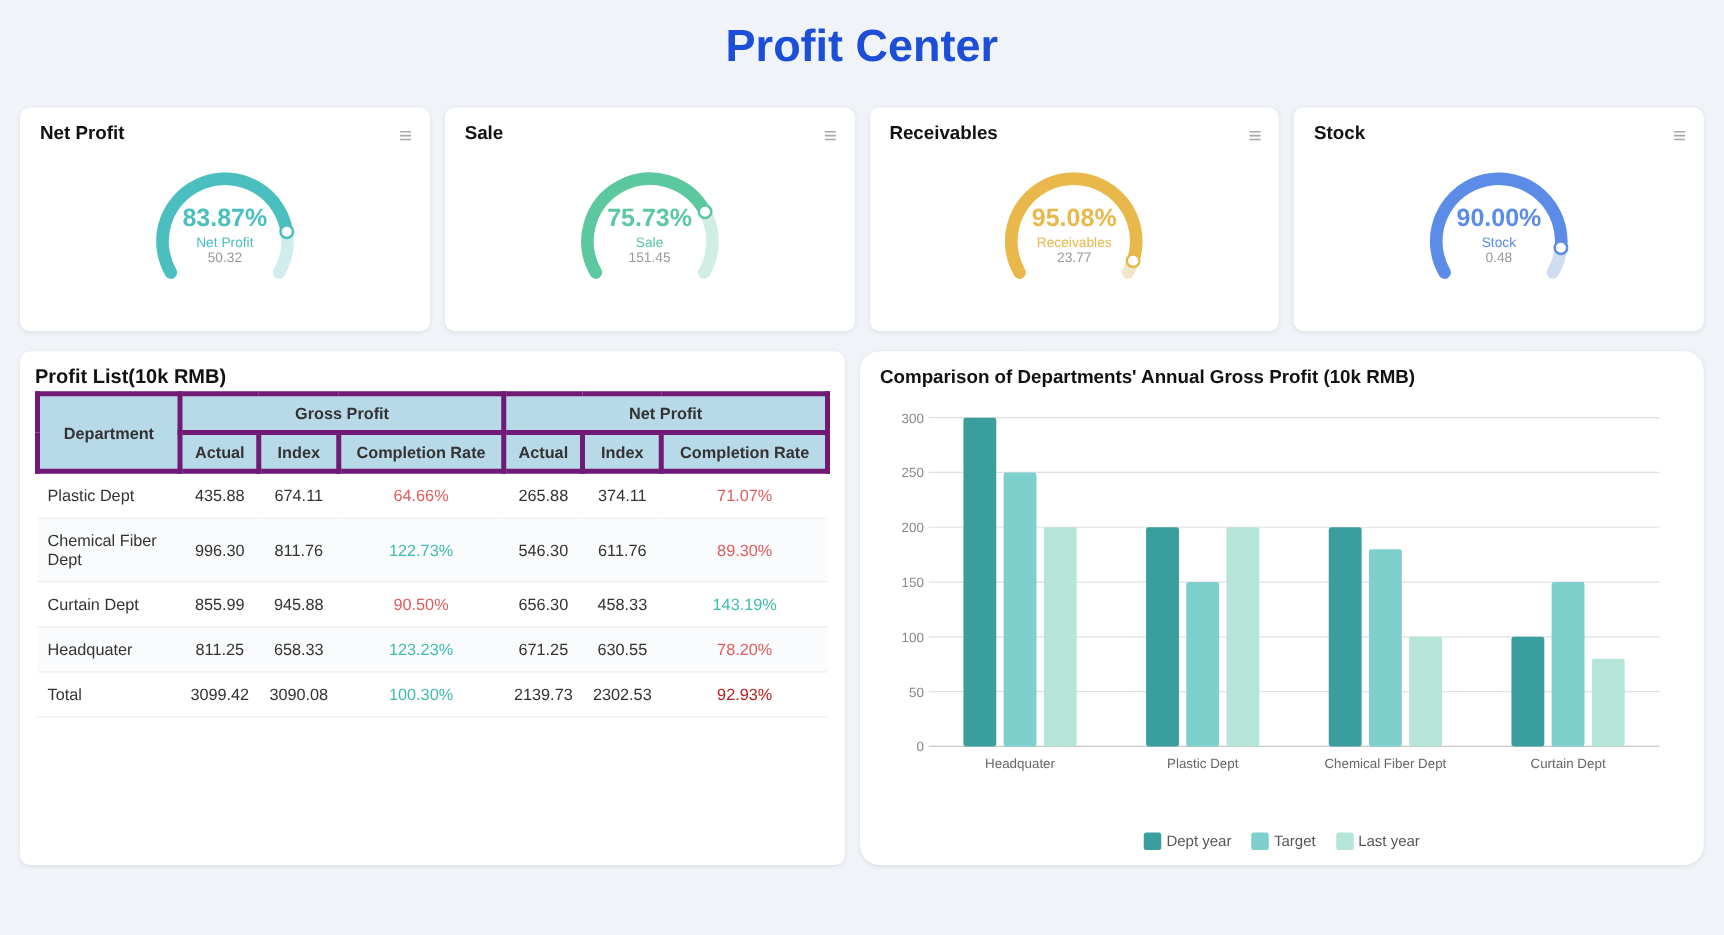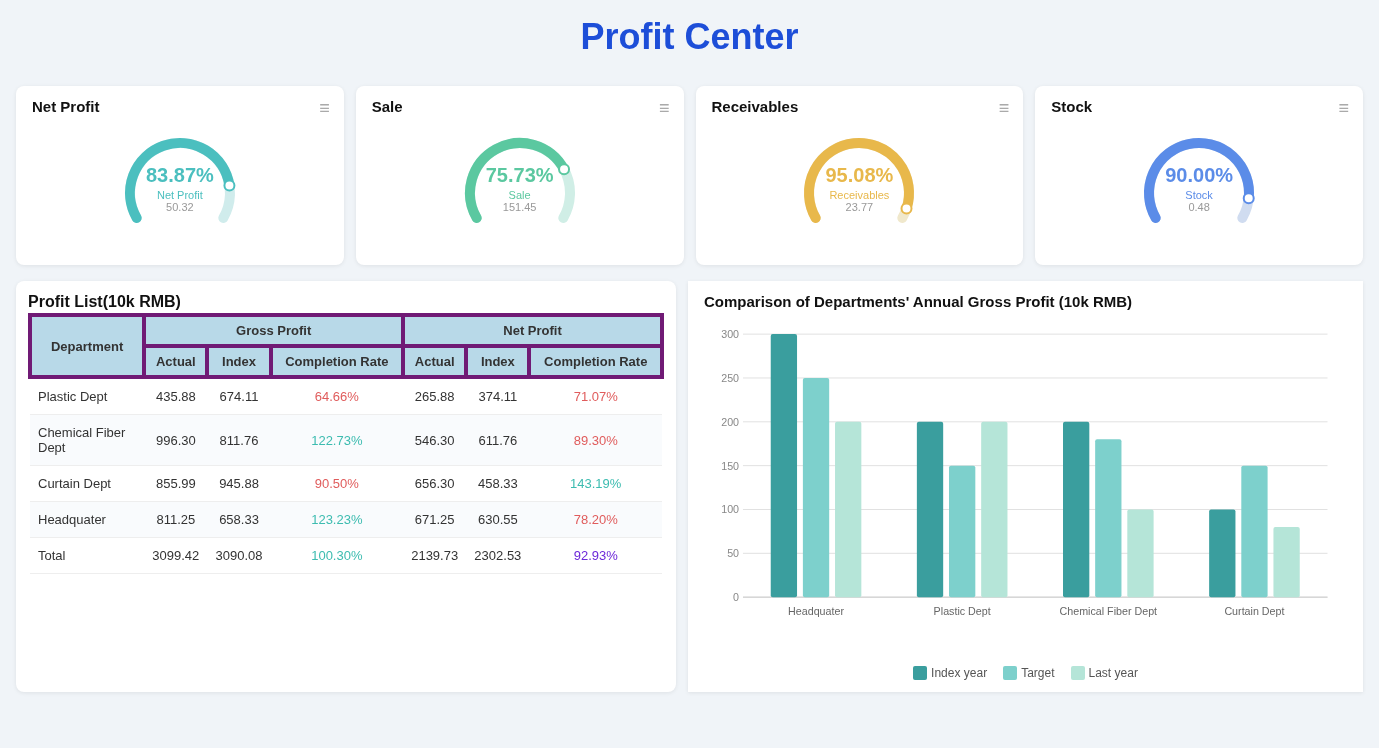--- a/index.html
+++ b/index.html
@@ -118,21 +118,21 @@
       background: #f9fbfd;
     }
     .profit-table td:first-child {
       text-align: left;
       padding-left: 8px;
     }
 
     .chart-panel {
       flex: 1;
       background: #fff;
-      border-radius: 0;
+      border-radius: 16px;
       padding: 12px 16px;
       box-shadow: 0 1px 4px rgba(0,0,0,0.08);
       overflow: hidden;
     }
     .chart-title {
       font-weight: 700;
       font-size: 15px;
       margin-bottom: 10px;
       color: #111;
     }
@@ -293,21 +293,21 @@
     <td>630.55</td>
     <td style="color:#e05c5c">78.20%</td>
   </tr>
           <tr>
     <td>Total</td>
     <td>3099.42</td>
     <td>3090.08</td>
     <td style="color:#3dbcb0">100.30%</td>
     <td>2139.73</td>
     <td>2302.53</td>
-    <td style="color:#6d28d9">92.93%</td>
+    <td style="color:#b91c1c">92.93%</td>
   </tr>
         </tbody>
     </table>
   </div>
 
   <div class="chart-panel">
     <div class="chart-title">Comparison of Departments' Annual Gross Profit (10k RMB)</div>
     <div class="bar-chart-area">
       <svg class="bar-chart-svg" id="bar-chart-svg" viewBox="0 0 660 340">
           <line x1="40" x2="640" y1="280" y2="280" stroke="#e0e0e0" stroke-width="1"></line>
@@ -339,21 +339,21 @@
           <text x="415" y="298" text-anchor="middle" font-size="11" fill="#666">Chemical Fiber Dept</text>
           <rect x="518.5" y="190" width="27" height="90" fill="#3a9e9e" rx="2"></rect>
           <rect x="551.5" y="145" width="27" height="135" fill="#7dd0cc" rx="2"></rect>
           <rect x="584.5" y="208" width="27" height="72" fill="#b5e5d8" rx="2"></rect>
           <text x="565" y="298" text-anchor="middle" font-size="11" fill="#666">Curtain Dept</text>
         </svg>
     </div>
     <div class="legend" id="chart-legend">
         <div class="legend-item">
           <div class="legend-color" style="background:#3a9e9e"></div>
-    <span>Index year</span>
+    <span>Dept year</span>
         </div>
         <div class="legend-item">
           <div class="legend-color" style="background:#7dd0cc"></div>
     <span>Target</span>
         </div>
         <div class="legend-item">
           <div class="legend-color" style="background:#b5e5d8"></div>
     <span>Last year</span>
         </div>
       </div>

